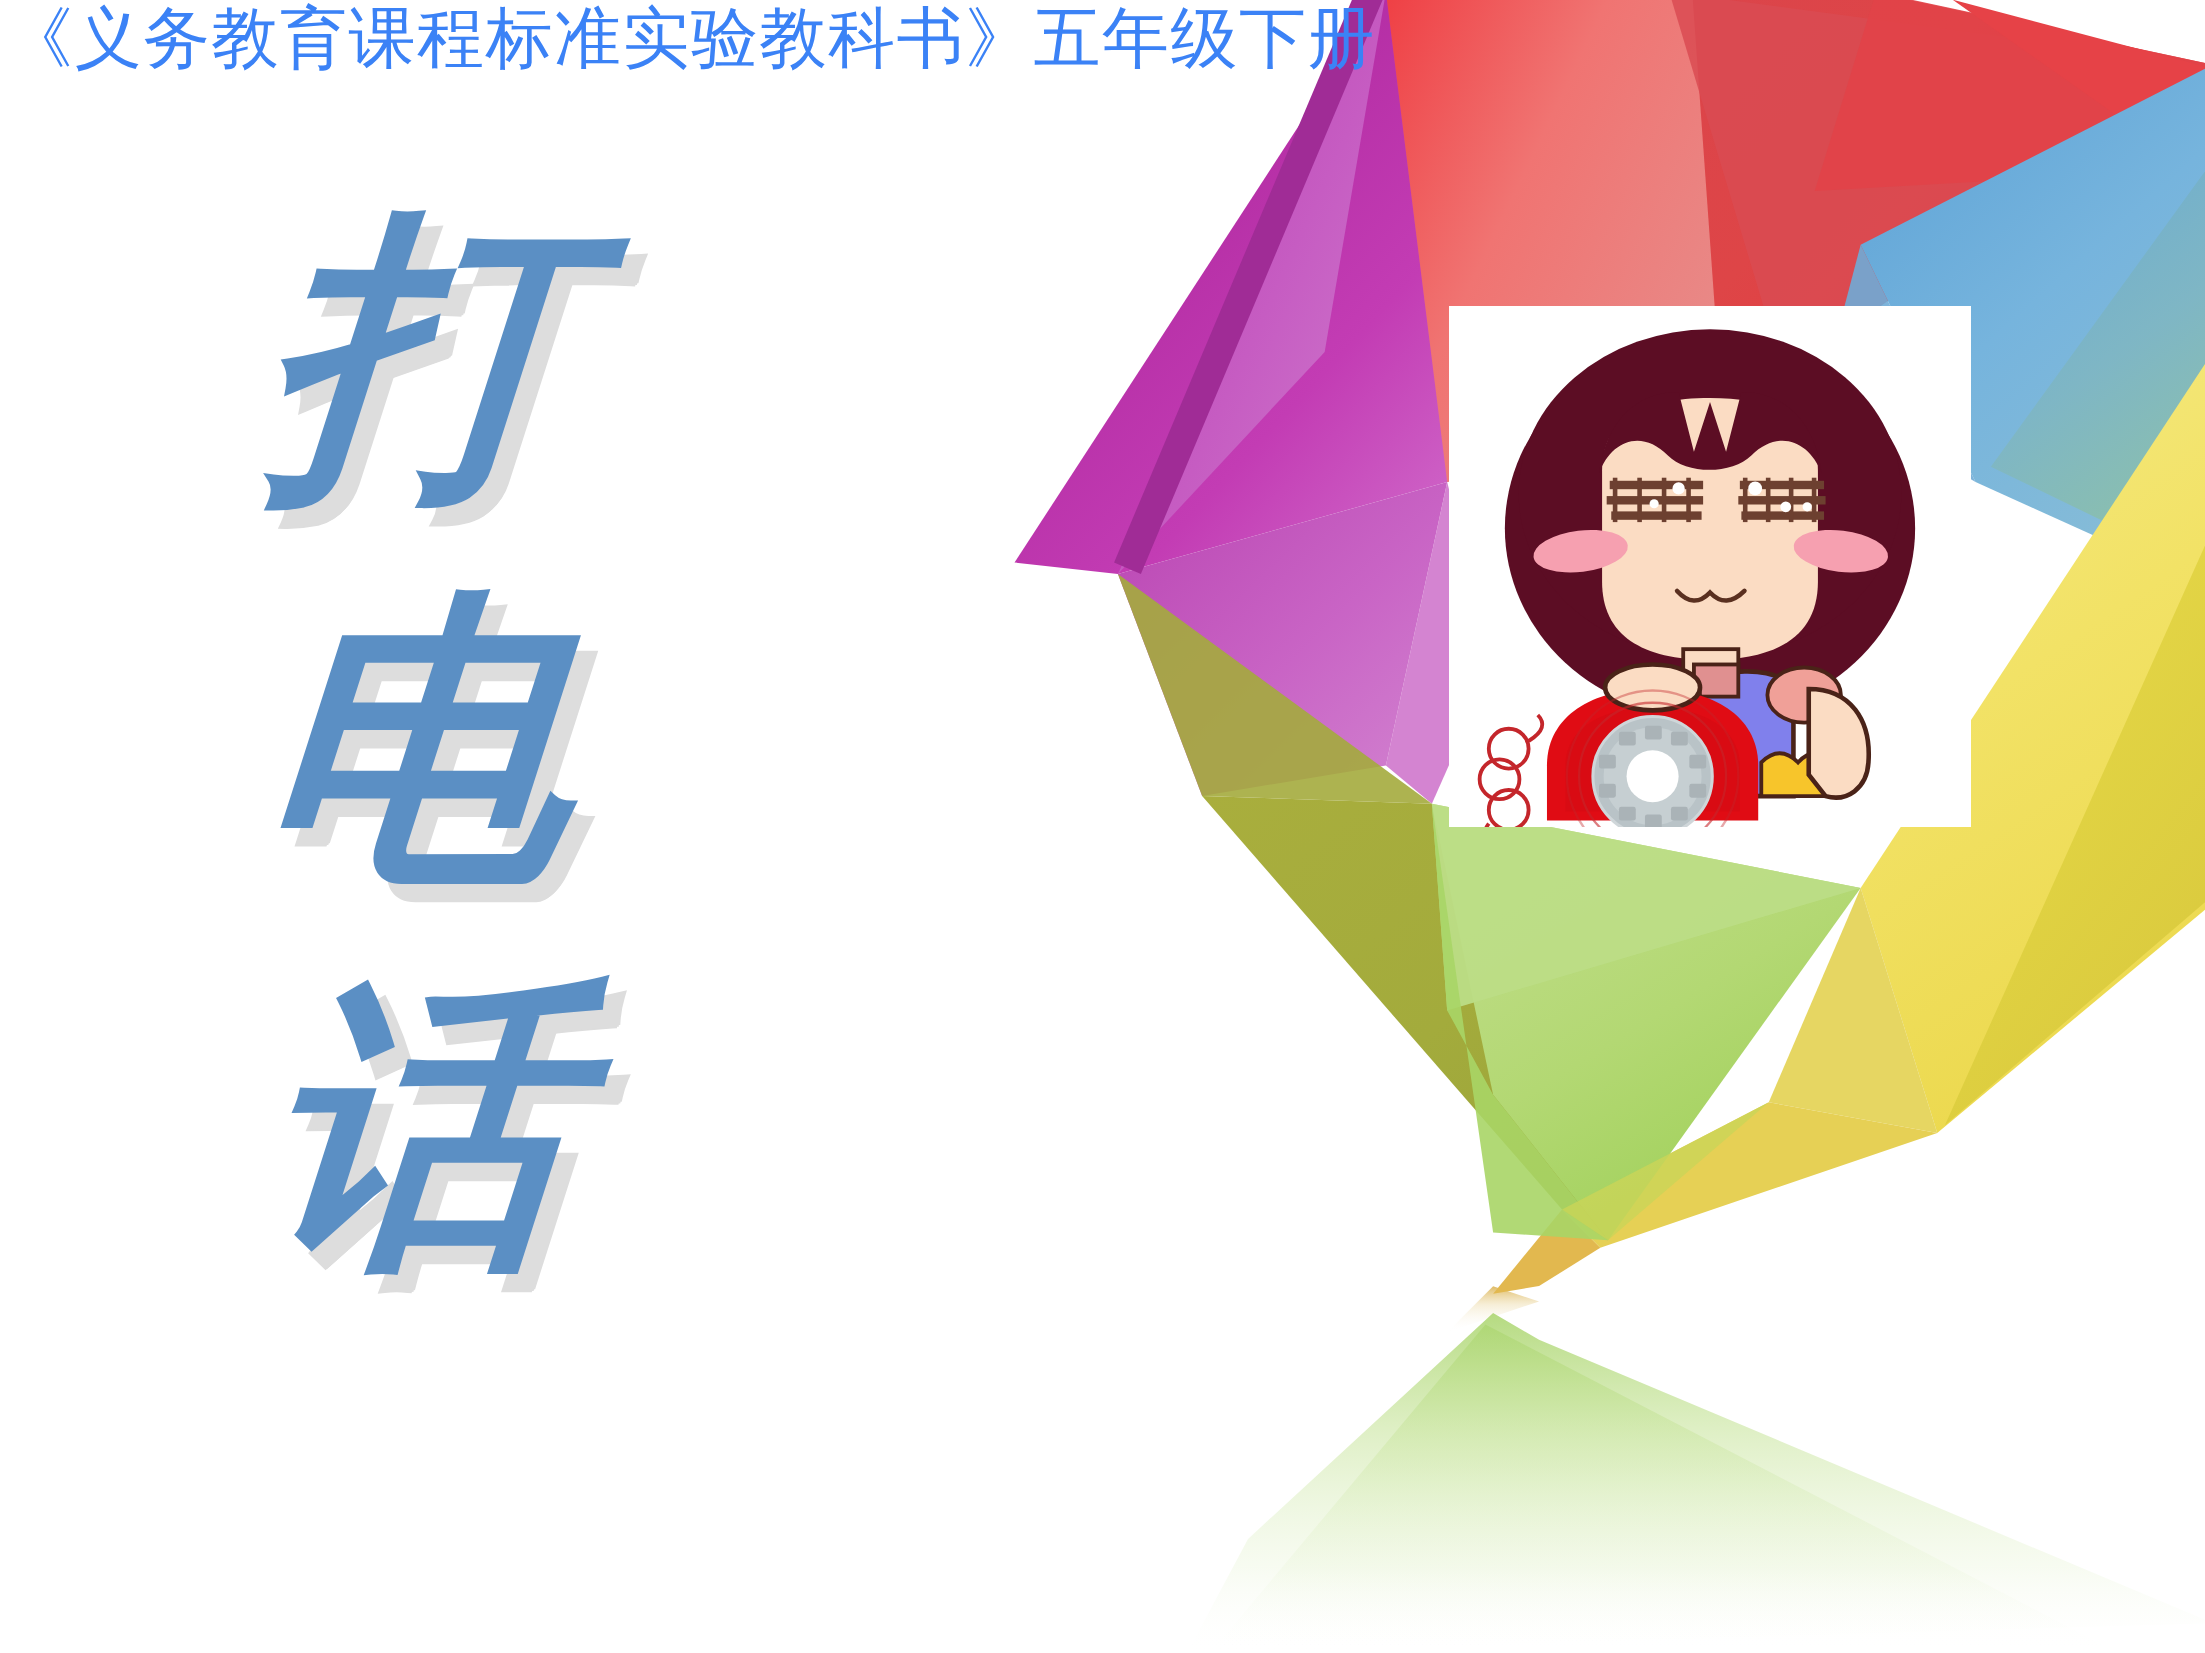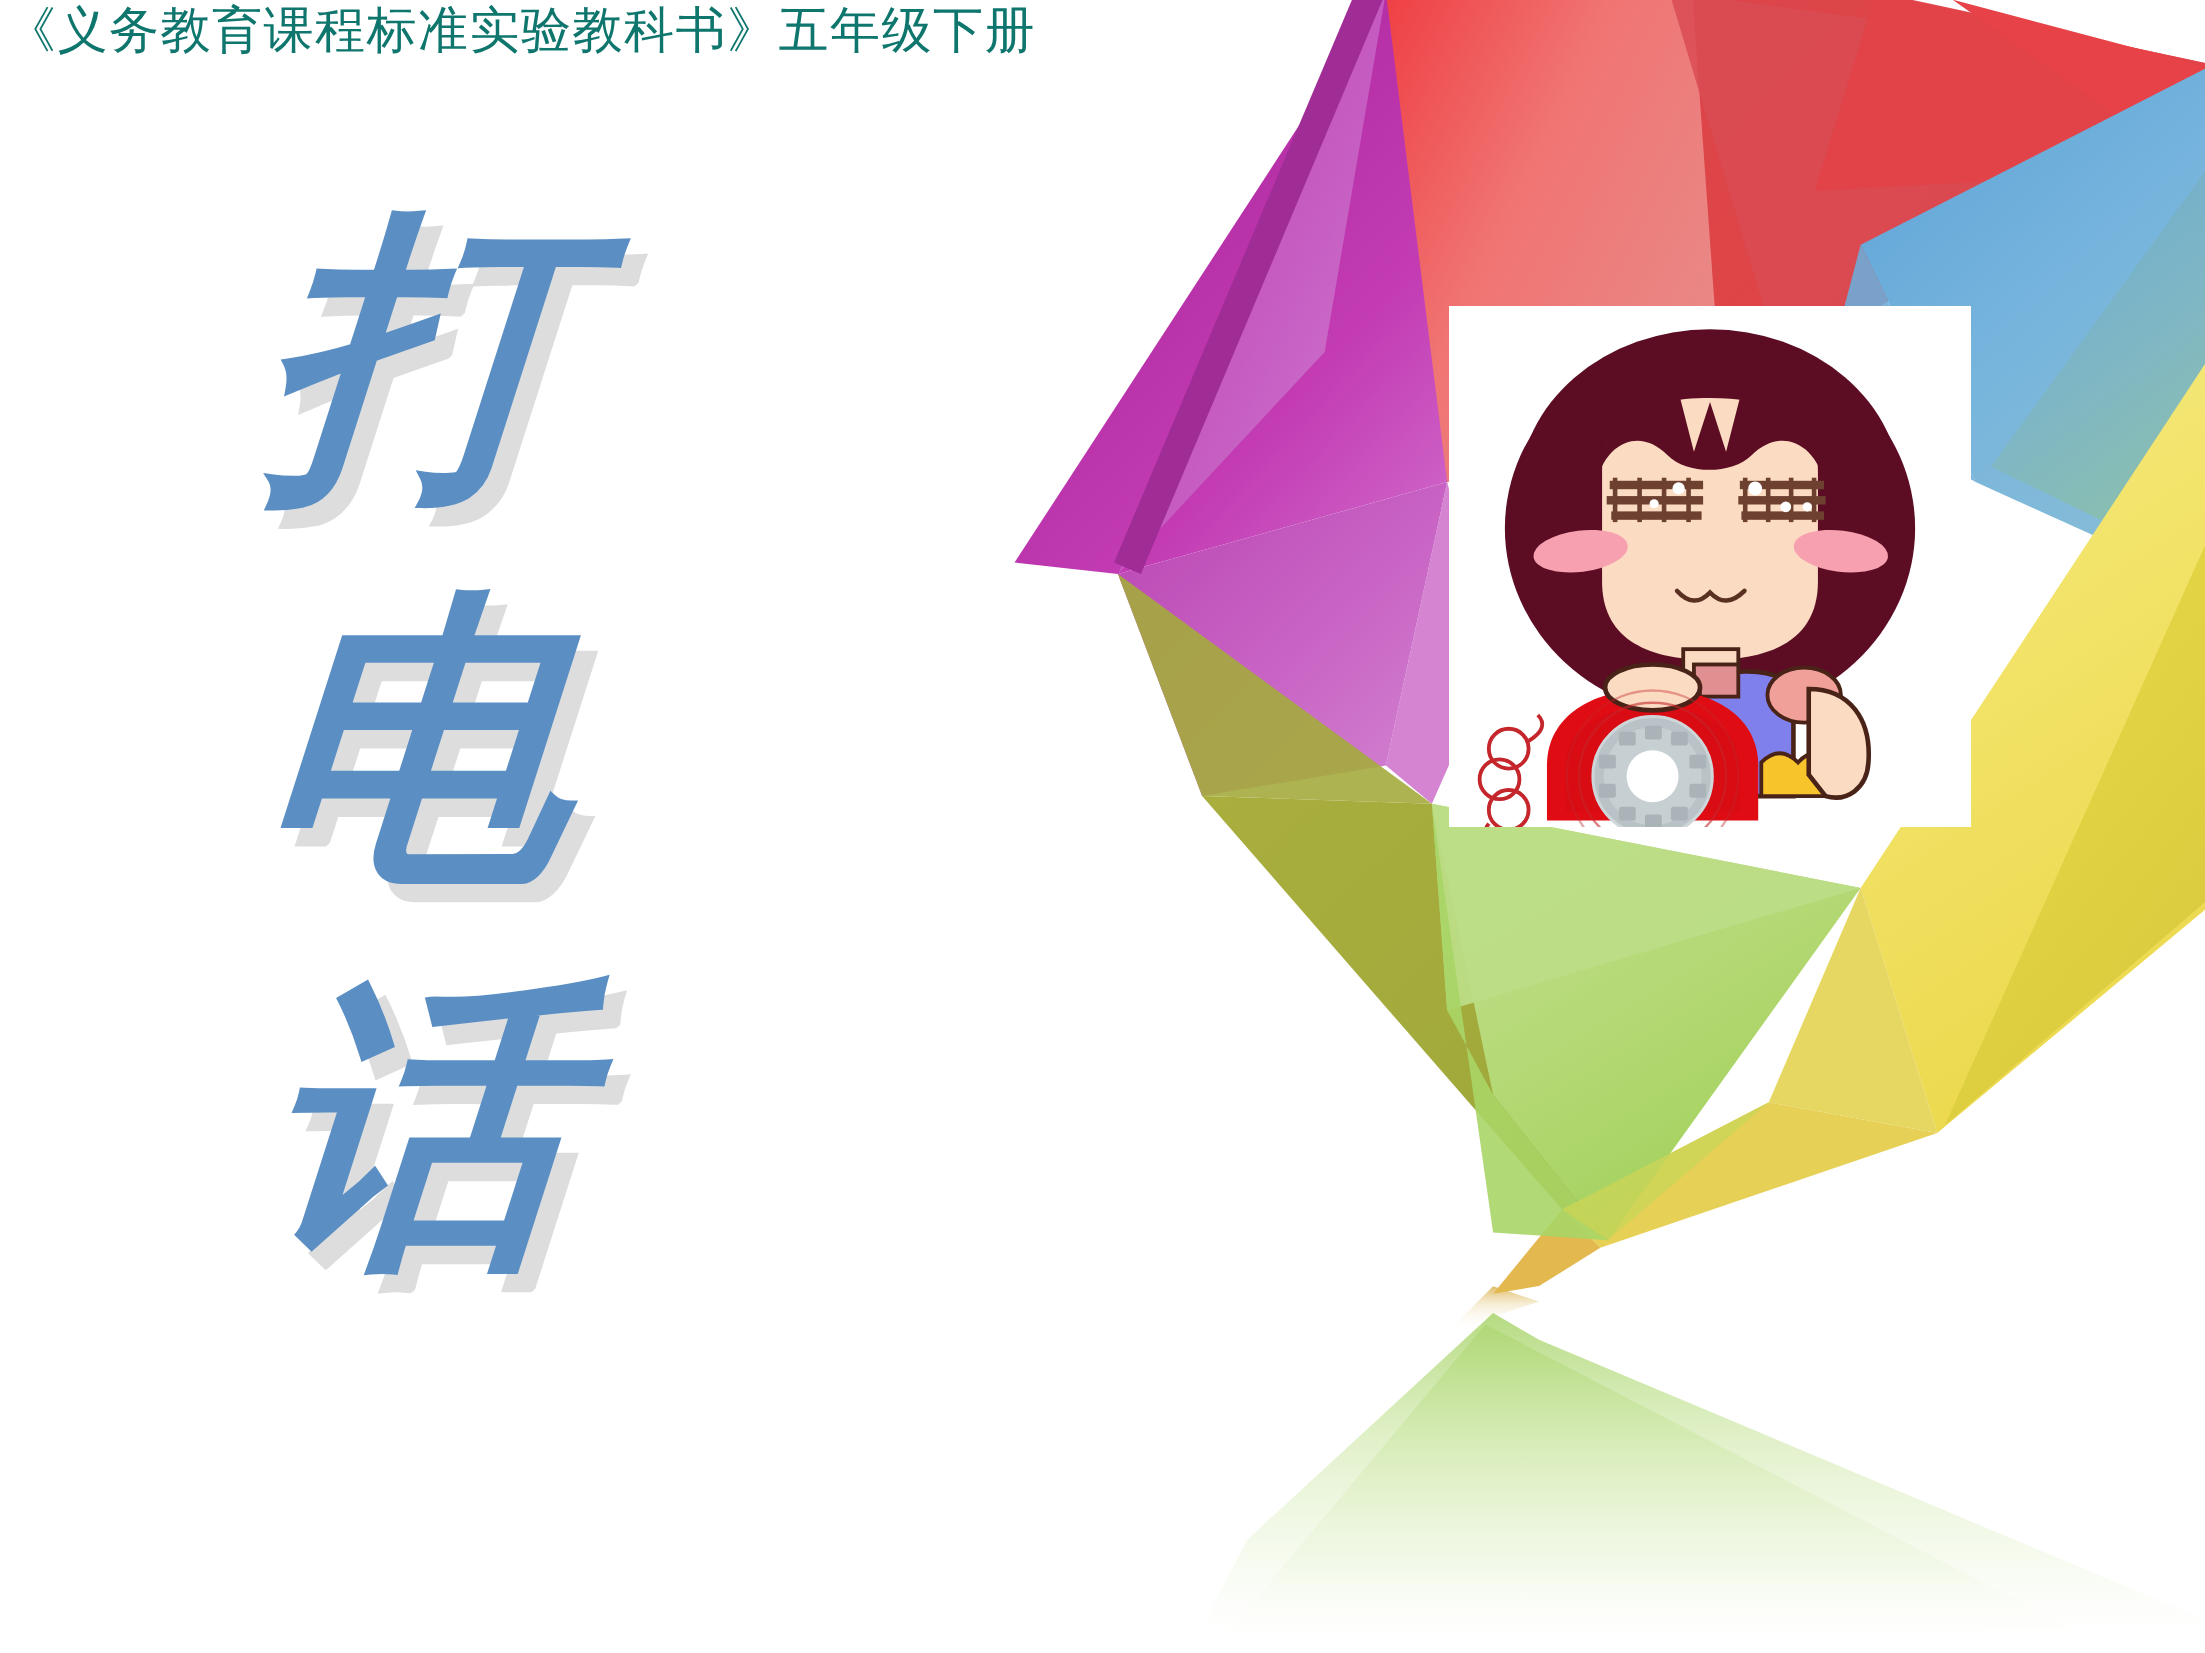--- a/index.html
+++ b/index.html
@@ -21,23 +21,23 @@
     background: #ffffff;
     overflow: hidden;
   }
 
   
   #header-title {
     position: absolute;
     left: 6.1px;
     top: 4.6px;
     font-family: "Liberation Serif", "DejaVu Serif", serif;
-    font-size: 50px;
+    font-size: 67px;
     line-height: 1.0;
-    color: #0f766e;
+    color: #3b82f6;
     letter-spacing: 1.5px;
     white-space: nowrap;
     z-index: 40;
   }
 
   
   #word-column {
     position: absolute;
     left: 253px;
     top: 191px;

